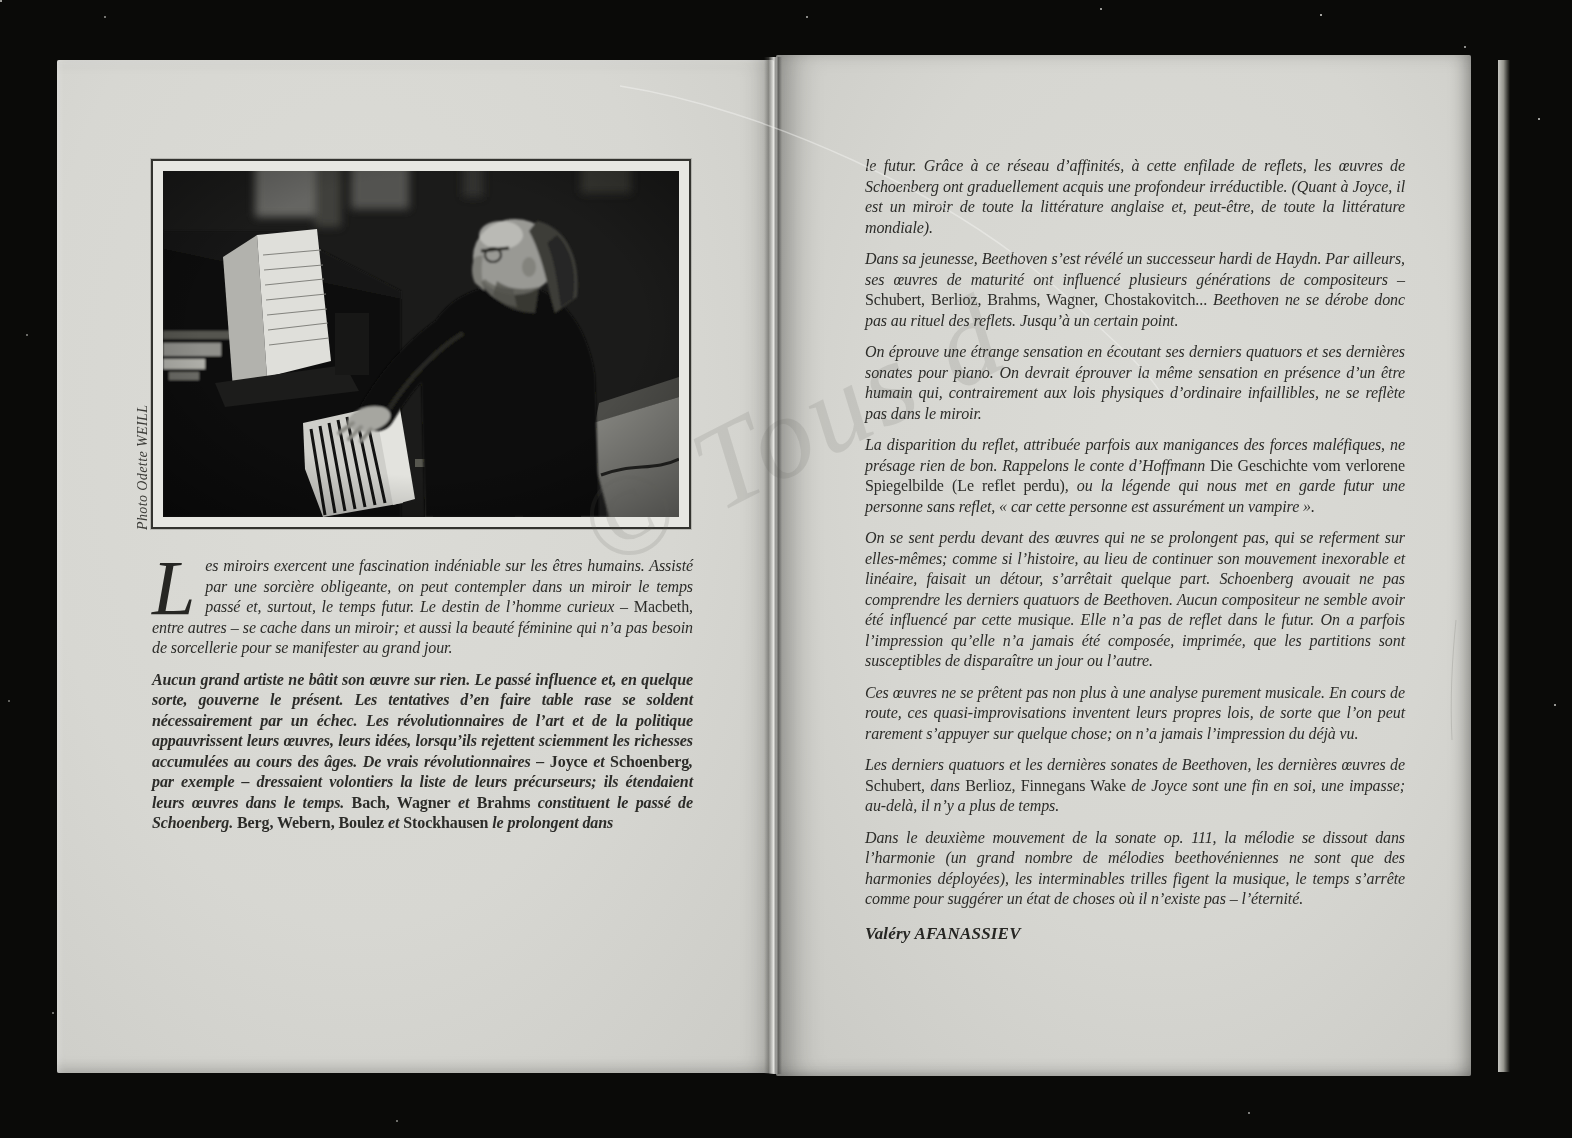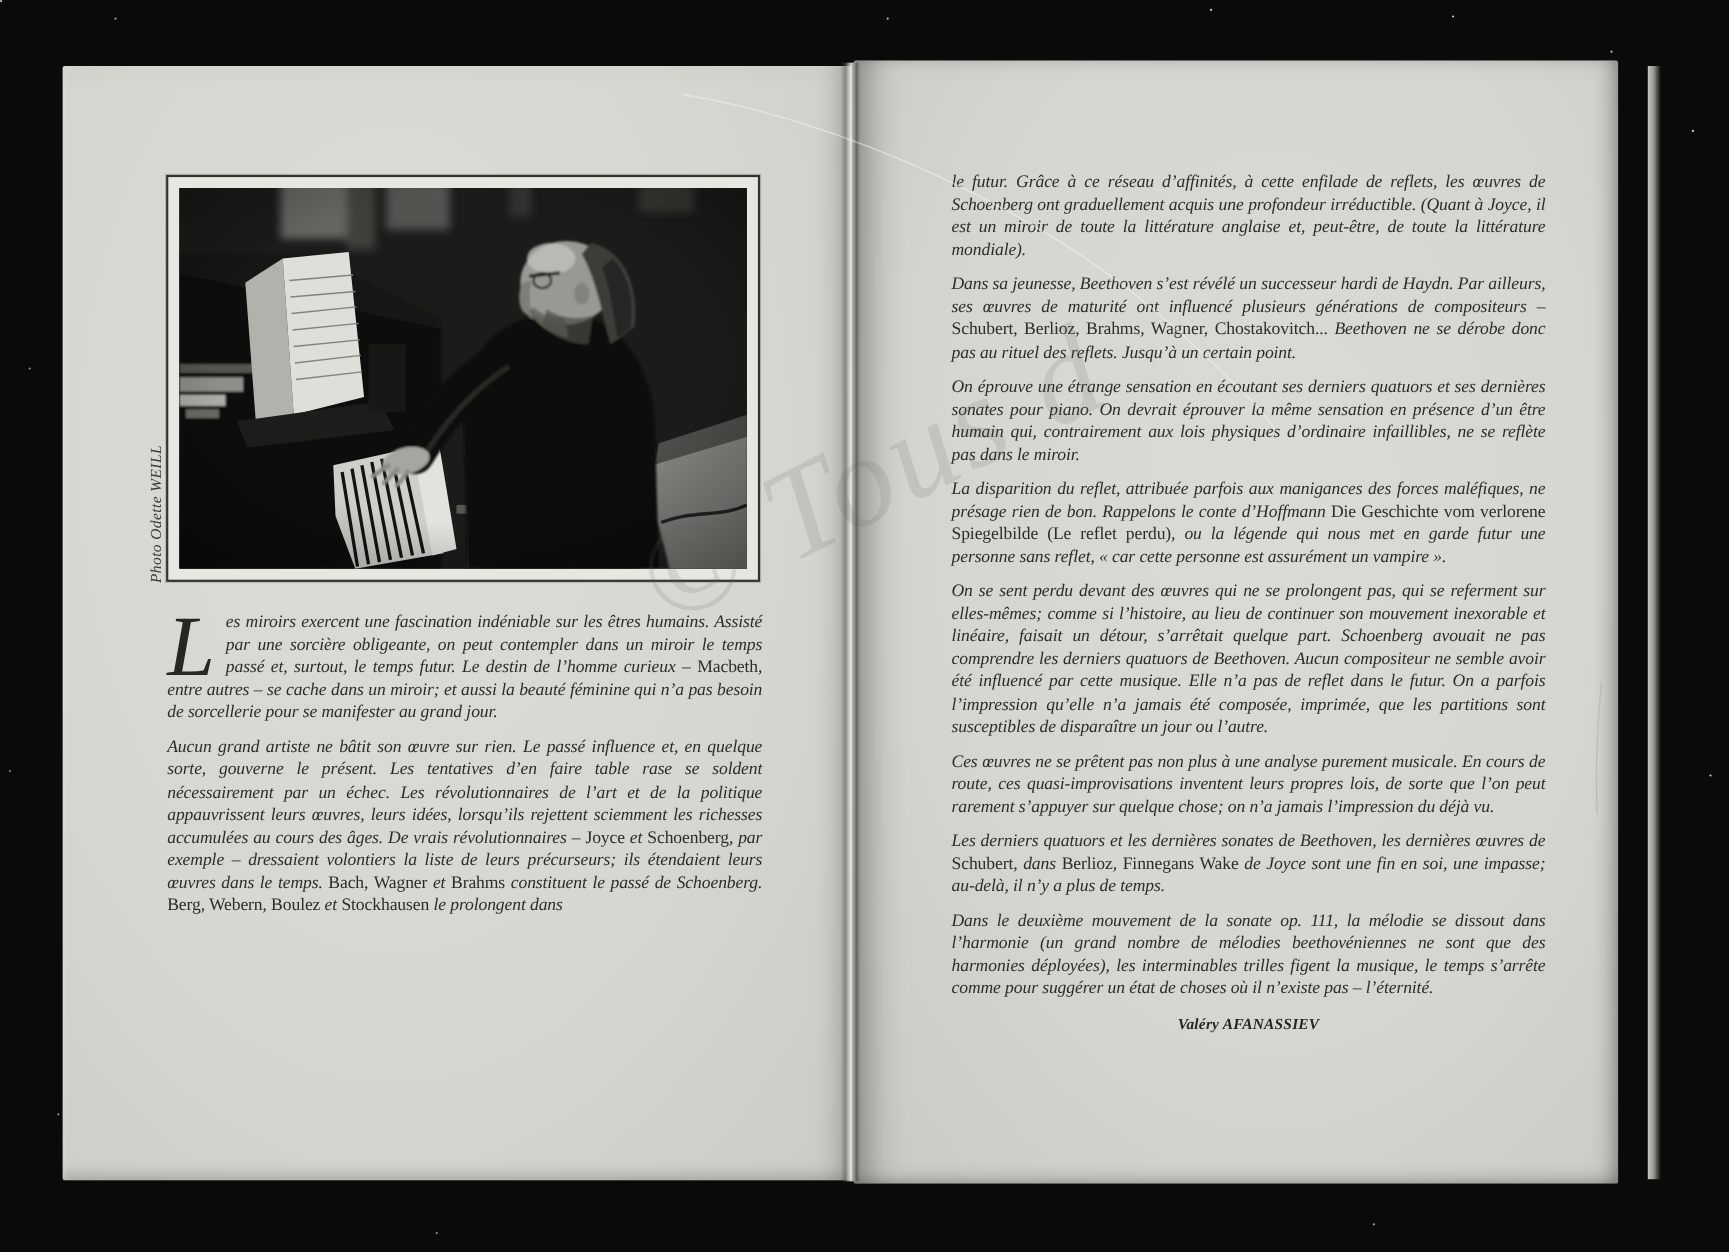--- a/index.html
+++ b/index.html
@@ -45,29 +45,29 @@
     transform:rotate(-90deg);transform-origin:0 0;
     font-style:italic;font-size:14px;color:#3a3a36;letter-spacing:.4px;white-space:nowrap;
   }
   .text-col{position:absolute;z-index:2;}
   #left-col{left:95px;top:496px;width:541px;}
   #right-col{left:89px;top:101px;width:540px;}
   .para{
     margin:0 0 11px;text-align:justify;font-style:italic;color:#2c2c29;
     font-size:16px;line-height:20.5px;letter-spacing:-.1px;
   }
-  .para:last-child{margin-bottom:0;}
+  .para:last-child{margin-bottom:0;font-weight:bold;}
   .roman{font-style:normal;}
   .dropcap{
     float:left;font-style:italic;font-size:78px;line-height:58px;
     padding:3px 10px 0 0;color:#262623;
   }
   .signature{
-    margin:14px 0 0;text-align:center;font-style:italic;font-weight:700;
-    font-size:14px;color:#262623;letter-spacing:.2px;
+    margin:14px 0 0;text-align:left;font-style:italic;font-weight:700;
+    font-size:17px;color:#262623;letter-spacing:.2px;
   }
   
   #watermark{
     position:absolute;left:588px;top:468px;z-index:7;pointer-events:none;
     font-style:italic;font-size:118px;color:#5e5e58;opacity:.14;
     transform:rotate(-27deg);transform-origin:0 50%;white-space:nowrap;letter-spacing:4px;
   }
   #overlay-svg{position:absolute;left:0;top:0;z-index:8;pointer-events:none;}
   #specks{
     position:absolute;left:0;top:0;width:2px;height:2px;border-radius:50%;background:#cfcfca;z-index:1;

